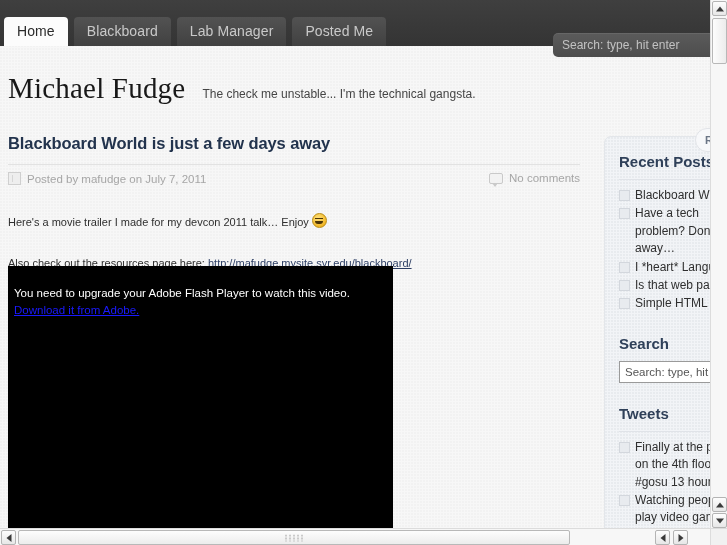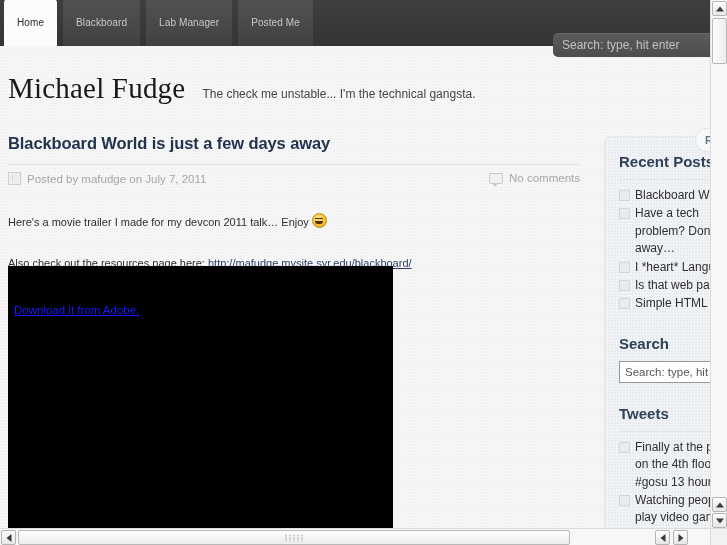--- a/index.html
+++ b/index.html
@@ -50,23 +50,23 @@
     position: absolute;
     left: 4px;
     top: 17px;
     height: 29px;
     display: flex;
     align-items: flex-end;
   }
   .tab {
     height: 29px;
     line-height: 29px;
-    padding: 9px 13px;
+    padding: 0 13px;
     margin-right: 6px;
-    font-size: 10px;
+    font-size: 14px;
     color: #c9c9c9;
     background: #4a4a4a;
     background-image: linear-gradient(#525252, #414141);
     border-radius: 4px 4px 0 0;
     letter-spacing: .1px;
     white-space: nowrap;
     cursor: pointer;
   }
   .tab.active {
     background: #fcfcfc;
@@ -435,21 +435,21 @@
       </p>
 
       <p class="post-para">
         <span>Also check out the resources page here:</span>
         <a href="#">http://mafudge.mysite.syr.edu/blackboard/</a>
       </p>
     </div>
 
     <div id="video-block">
       <div id="video-msg">
-        <br>
+        <span>You need to upgrade your Adobe Flash Player to watch this video.</span><br>
         <a href="#">Download it from Adobe.</a>
       </div>
     </div>
 
     <div id="sidebar">
       <div id="rss-badge">R</div>
 
       <div class="widget">
         <div class="widget-title">Recent Posts</div>
         <ul class="widget-list">

